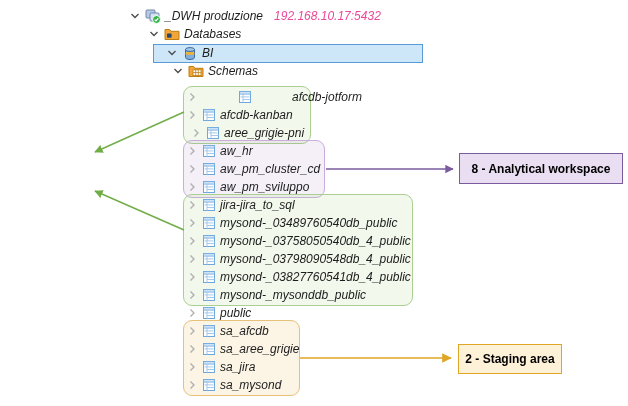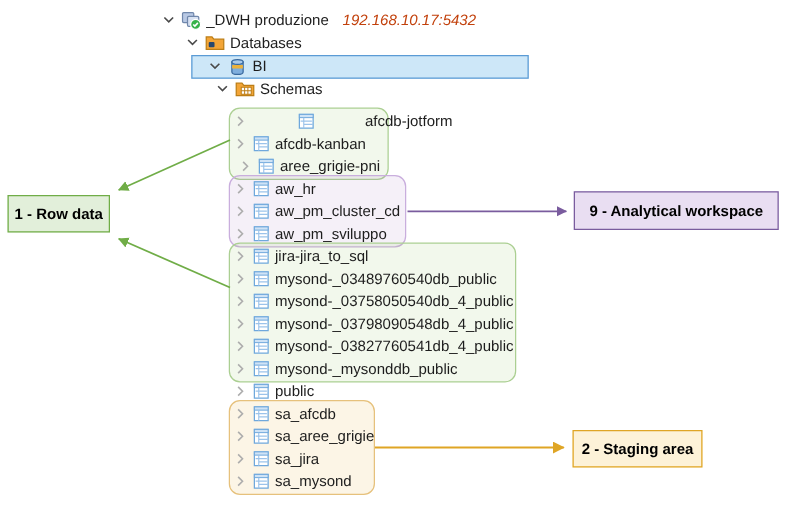--- a/index.html
+++ b/index.html
@@ -1,21 +1,21 @@
 <!DOCTYPE html>
 <html><head>
 <meta charset="utf-8">
 <style>
   html,body{margin:0;padding:0;background:#fff;}
   .canvas{position:relative;width:628px;height:406px;background:#ffffff;overflow:hidden;
           font-family:"Liberation Sans","DejaVu Sans",sans-serif;}
   .trow,.srow{position:absolute;height:18px;display:flex;align-items:center;gap:4px;
               font-size:12px;color:#1d1d1d;white-space:nowrap;z-index:3;}
-  .tlabel,.slabel{line-height:18px;}
-  .addr{color:#c2410c;font-style:italic;margin-left:7px;}
+  .tlabel,.slabel{line-height:18px;font-style:italic;}
+  .addr{color:#ec4899;font-style:italic;margin-left:7px;}
   .chev{width:12px;height:12px;display:flex;align-items:center;justify-content:center;}
   .ticon{display:flex;align-items:center;}
   .sel{position:absolute;left:153px;top:44px;width:270px;height:19px;background:#cde7f8;
        border:1px solid #5b9bd5;box-sizing:border-box;z-index:1;}
   .group{position:absolute;left:183px;border-radius:9px;box-sizing:border-box;z-index:2;}
   .g-green {background:rgba(151,200,112,0.13);border:1px solid #abcf92;}
   .g-purple{background:rgba(160,110,190,0.10);border:1px solid #c9aedd;}
   .g-orange{background:rgba(235,175,60,0.13);border:1px solid #e6c17c;}
   .ann{position:absolute;display:flex;align-items:center;justify-content:center;
        font-weight:bold;font-size:12px;color:#000;box-sizing:border-box;z-index:5;}
@@ -371,17 +371,16 @@
       <marker id="mo" markerWidth="8" markerHeight="8" refX="5.5" refY="3" orient="auto">
           <path d="M0,0 L6,3 L0,6 z" fill="#dfa525"></path>
         </marker>
     </defs>
     <line x1="184" y1="112" x2="95" y2="152" stroke="#70ad47" stroke-width="1.4" marker-end="url(#mg)"></line>
     <line x1="184" y1="230" x2="95" y2="191" stroke="#70ad47" stroke-width="1.4" marker-end="url(#mg)"></line>
     <line x1="326" y1="169" x2="453" y2="169" stroke="#7a5c9e" stroke-width="1.4" marker-end="url(#mp)"></line>
     <line x1="300" y1="358" x2="451" y2="358" stroke="#dfa525" stroke-width="1.6" marker-end="url(#mo)"></line>
   </svg>
 
-  <div class="ann ann-green">1 - Row data</div>
   <div class="ann ann-gold">2 - Staging area</div>
-  <div class="ann ann-purple">9 - Analytical workspace</div>
+  <div class="ann ann-purple">8 - Analytical workspace</div>
 
 </div>
 
 </body></html>

